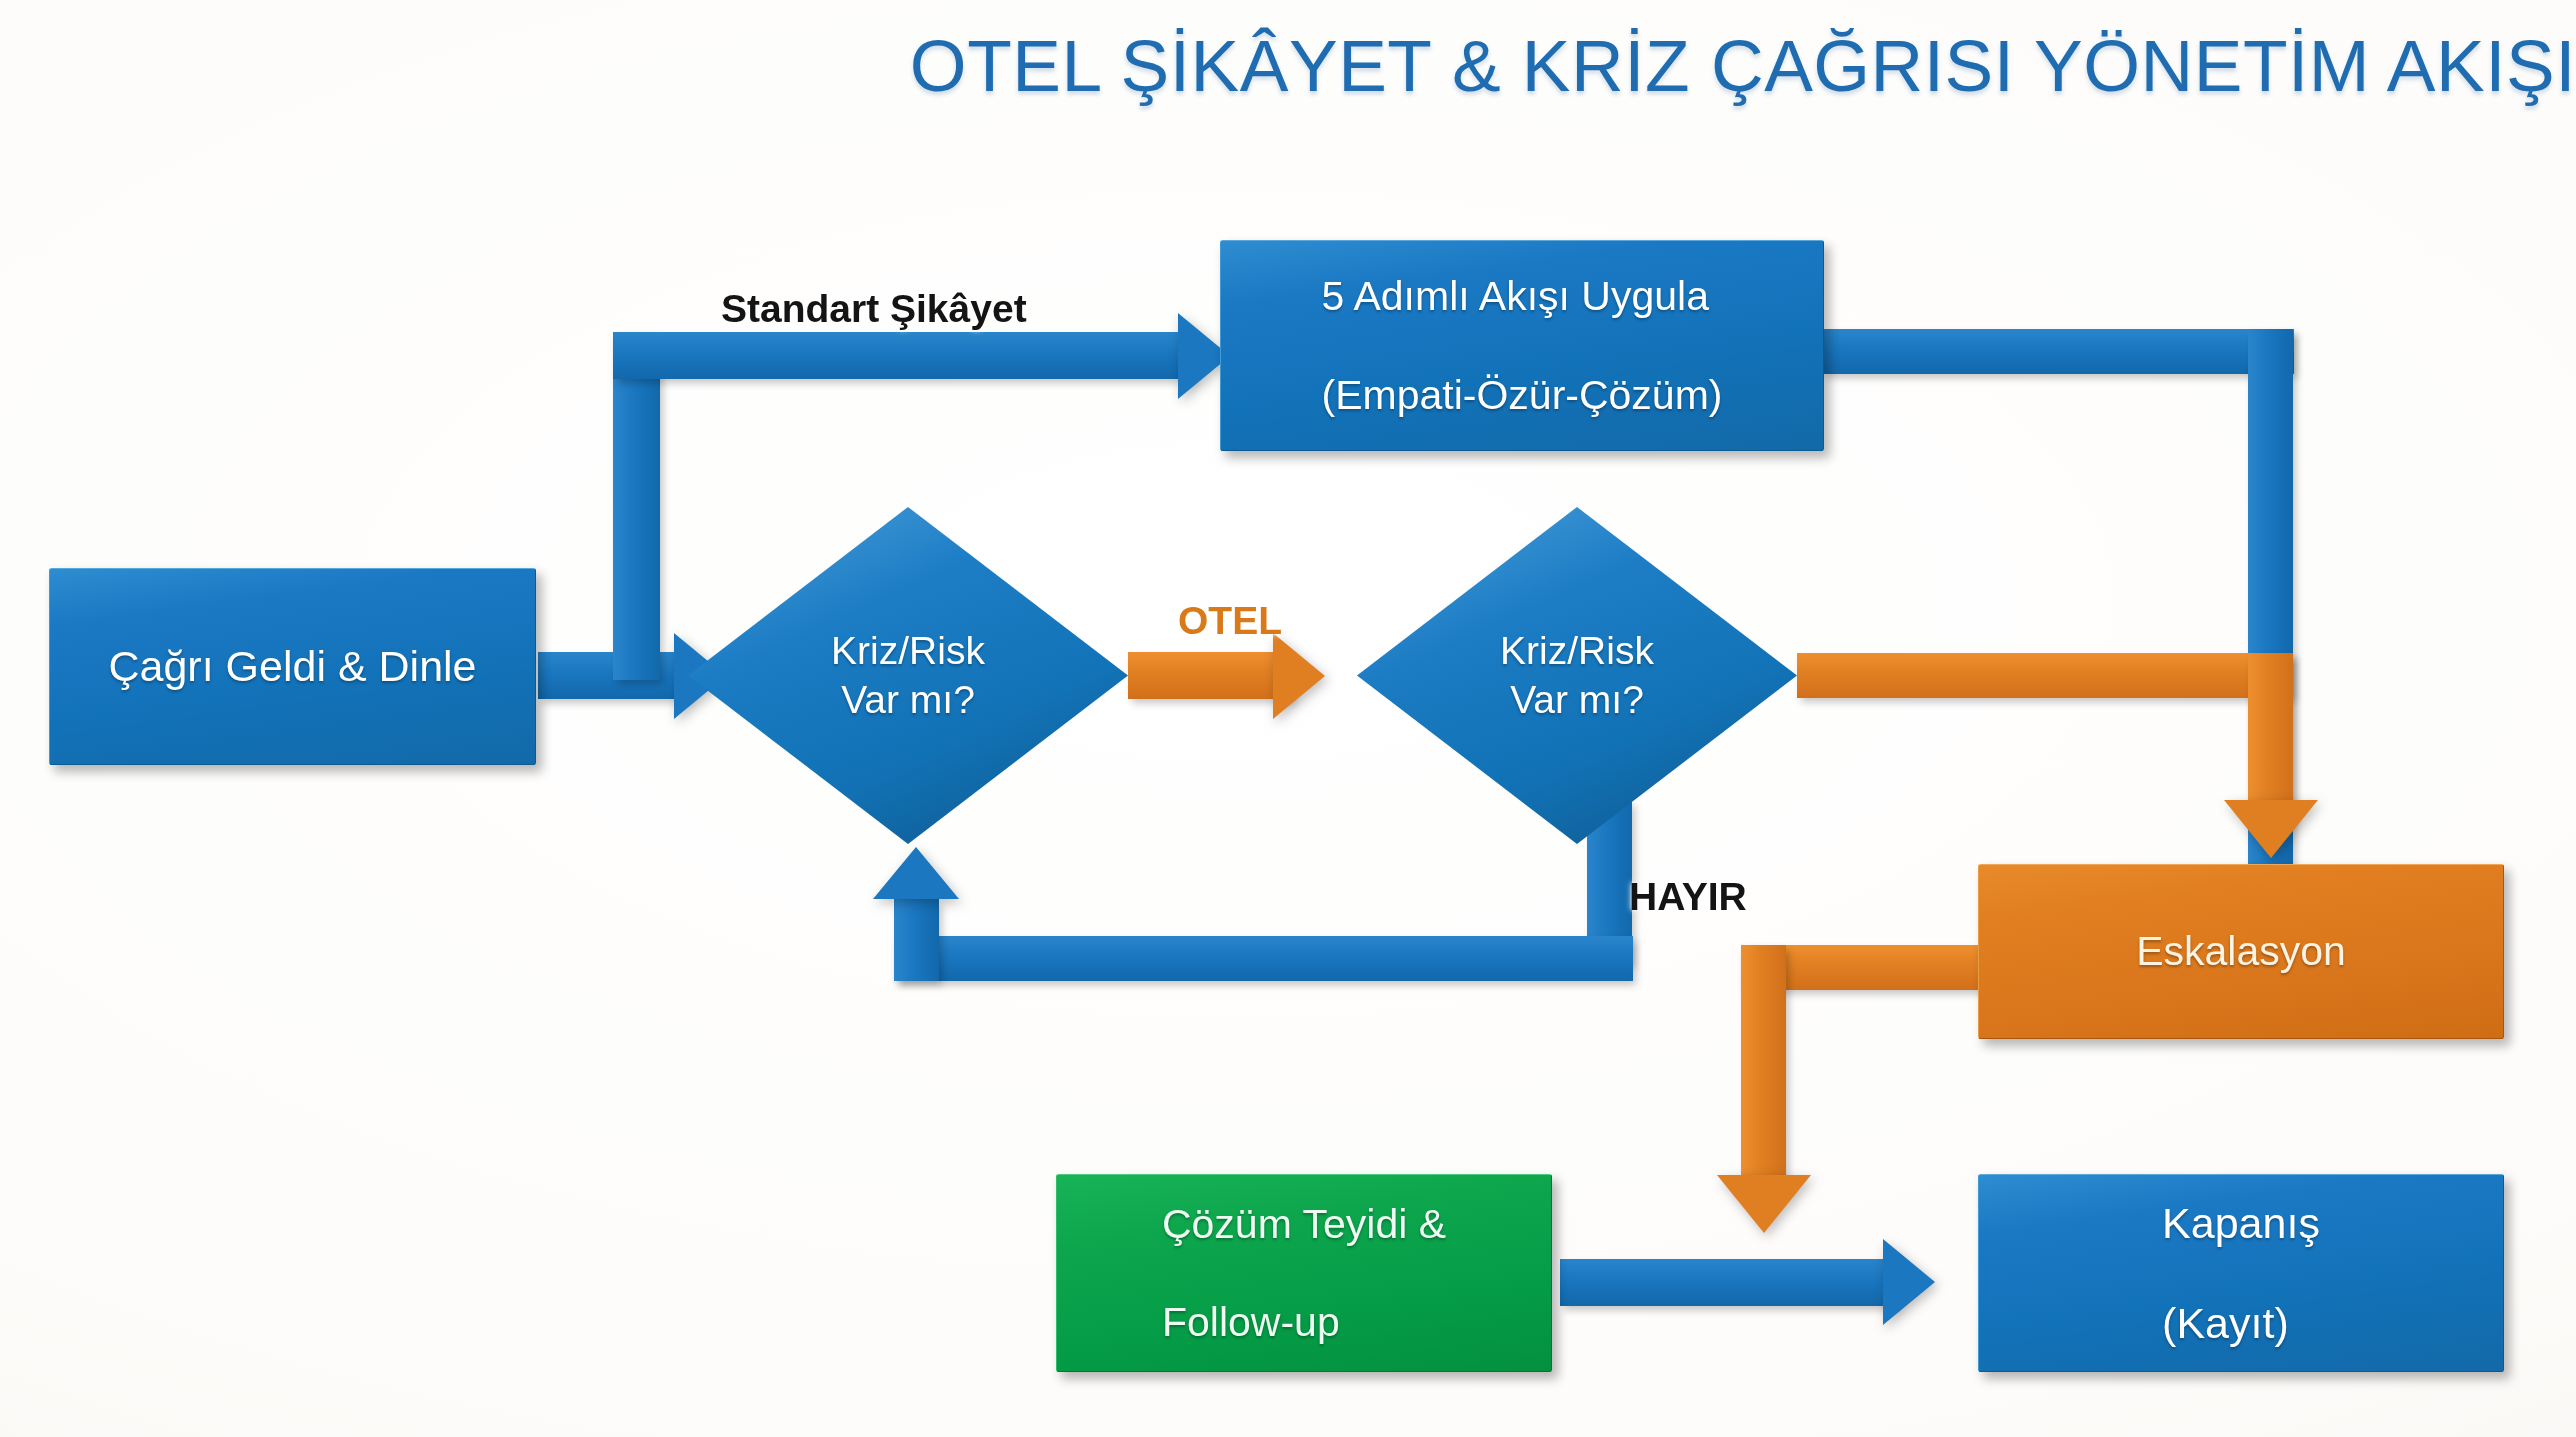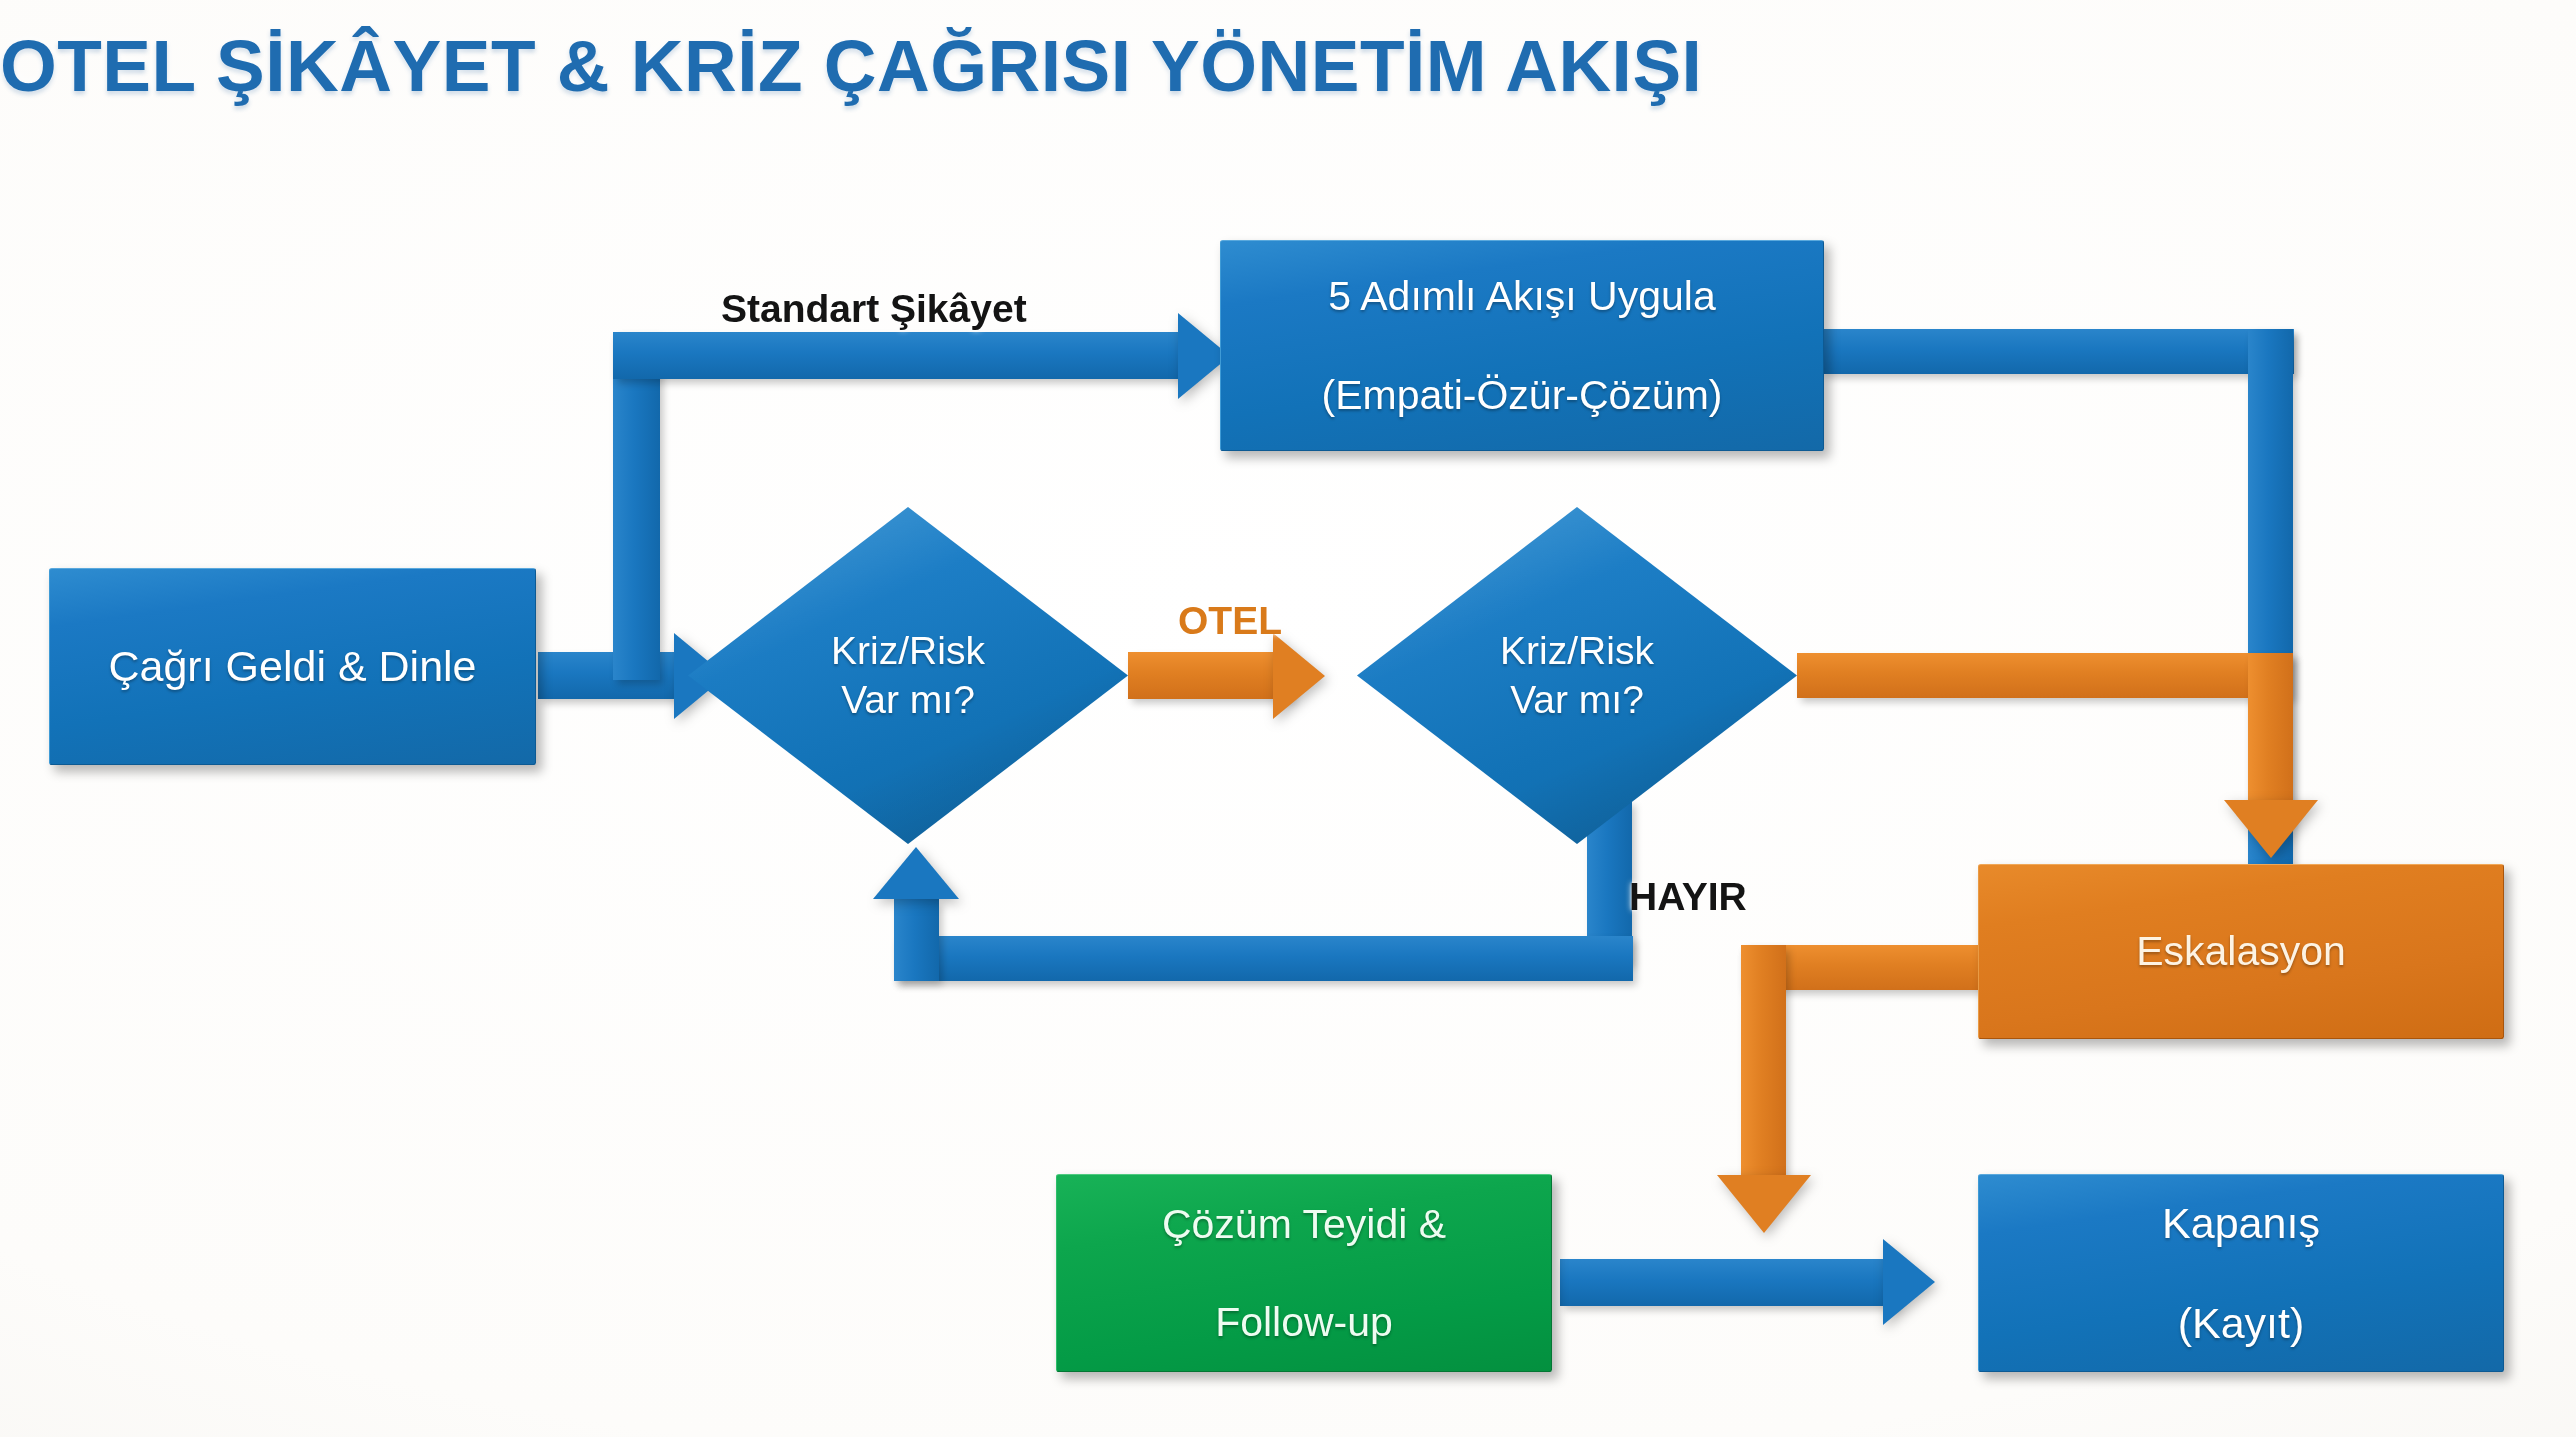--- a/index.html
+++ b/index.html
@@ -21,36 +21,35 @@
     inset: 0;
     background:
       radial-gradient(ellipse 130% 110% at 48% 42%, #ffffff 0%, #fdfcfa 55%, #f4f2ee 86%, #eceae5 100%);
   }
 
   #title {
     position: absolute;
     top: 24px;
     left: 0;
     width: 100%;
-    text-align: left;
+    text-align: right;
     font-size: 73px;
-    font-weight: bold;
+    font-weight: normal;
     letter-spacing: 0.5px;
     color: #1f6cb0;
     text-shadow: 0 0 11.2px rgba(255,255,255,0.95), 0 2.8px 4.7px rgba(30,90,150,0.30);
     white-space: nowrap;
   }
 
   .node {
     position: absolute;
     box-sizing: border-box;
     display: flex;
     align-items: center;
     justify-content: center;
-    text-align: center;
     color: #ffffff;
     line-height: 1.22;
     z-index: 5;
   }
 
   .rect {
     border-radius: 2.8px;
     box-shadow: 5.6px 6.6px 10.3px rgba(0,0,0,0.28);
   }
   .rect-blue {

